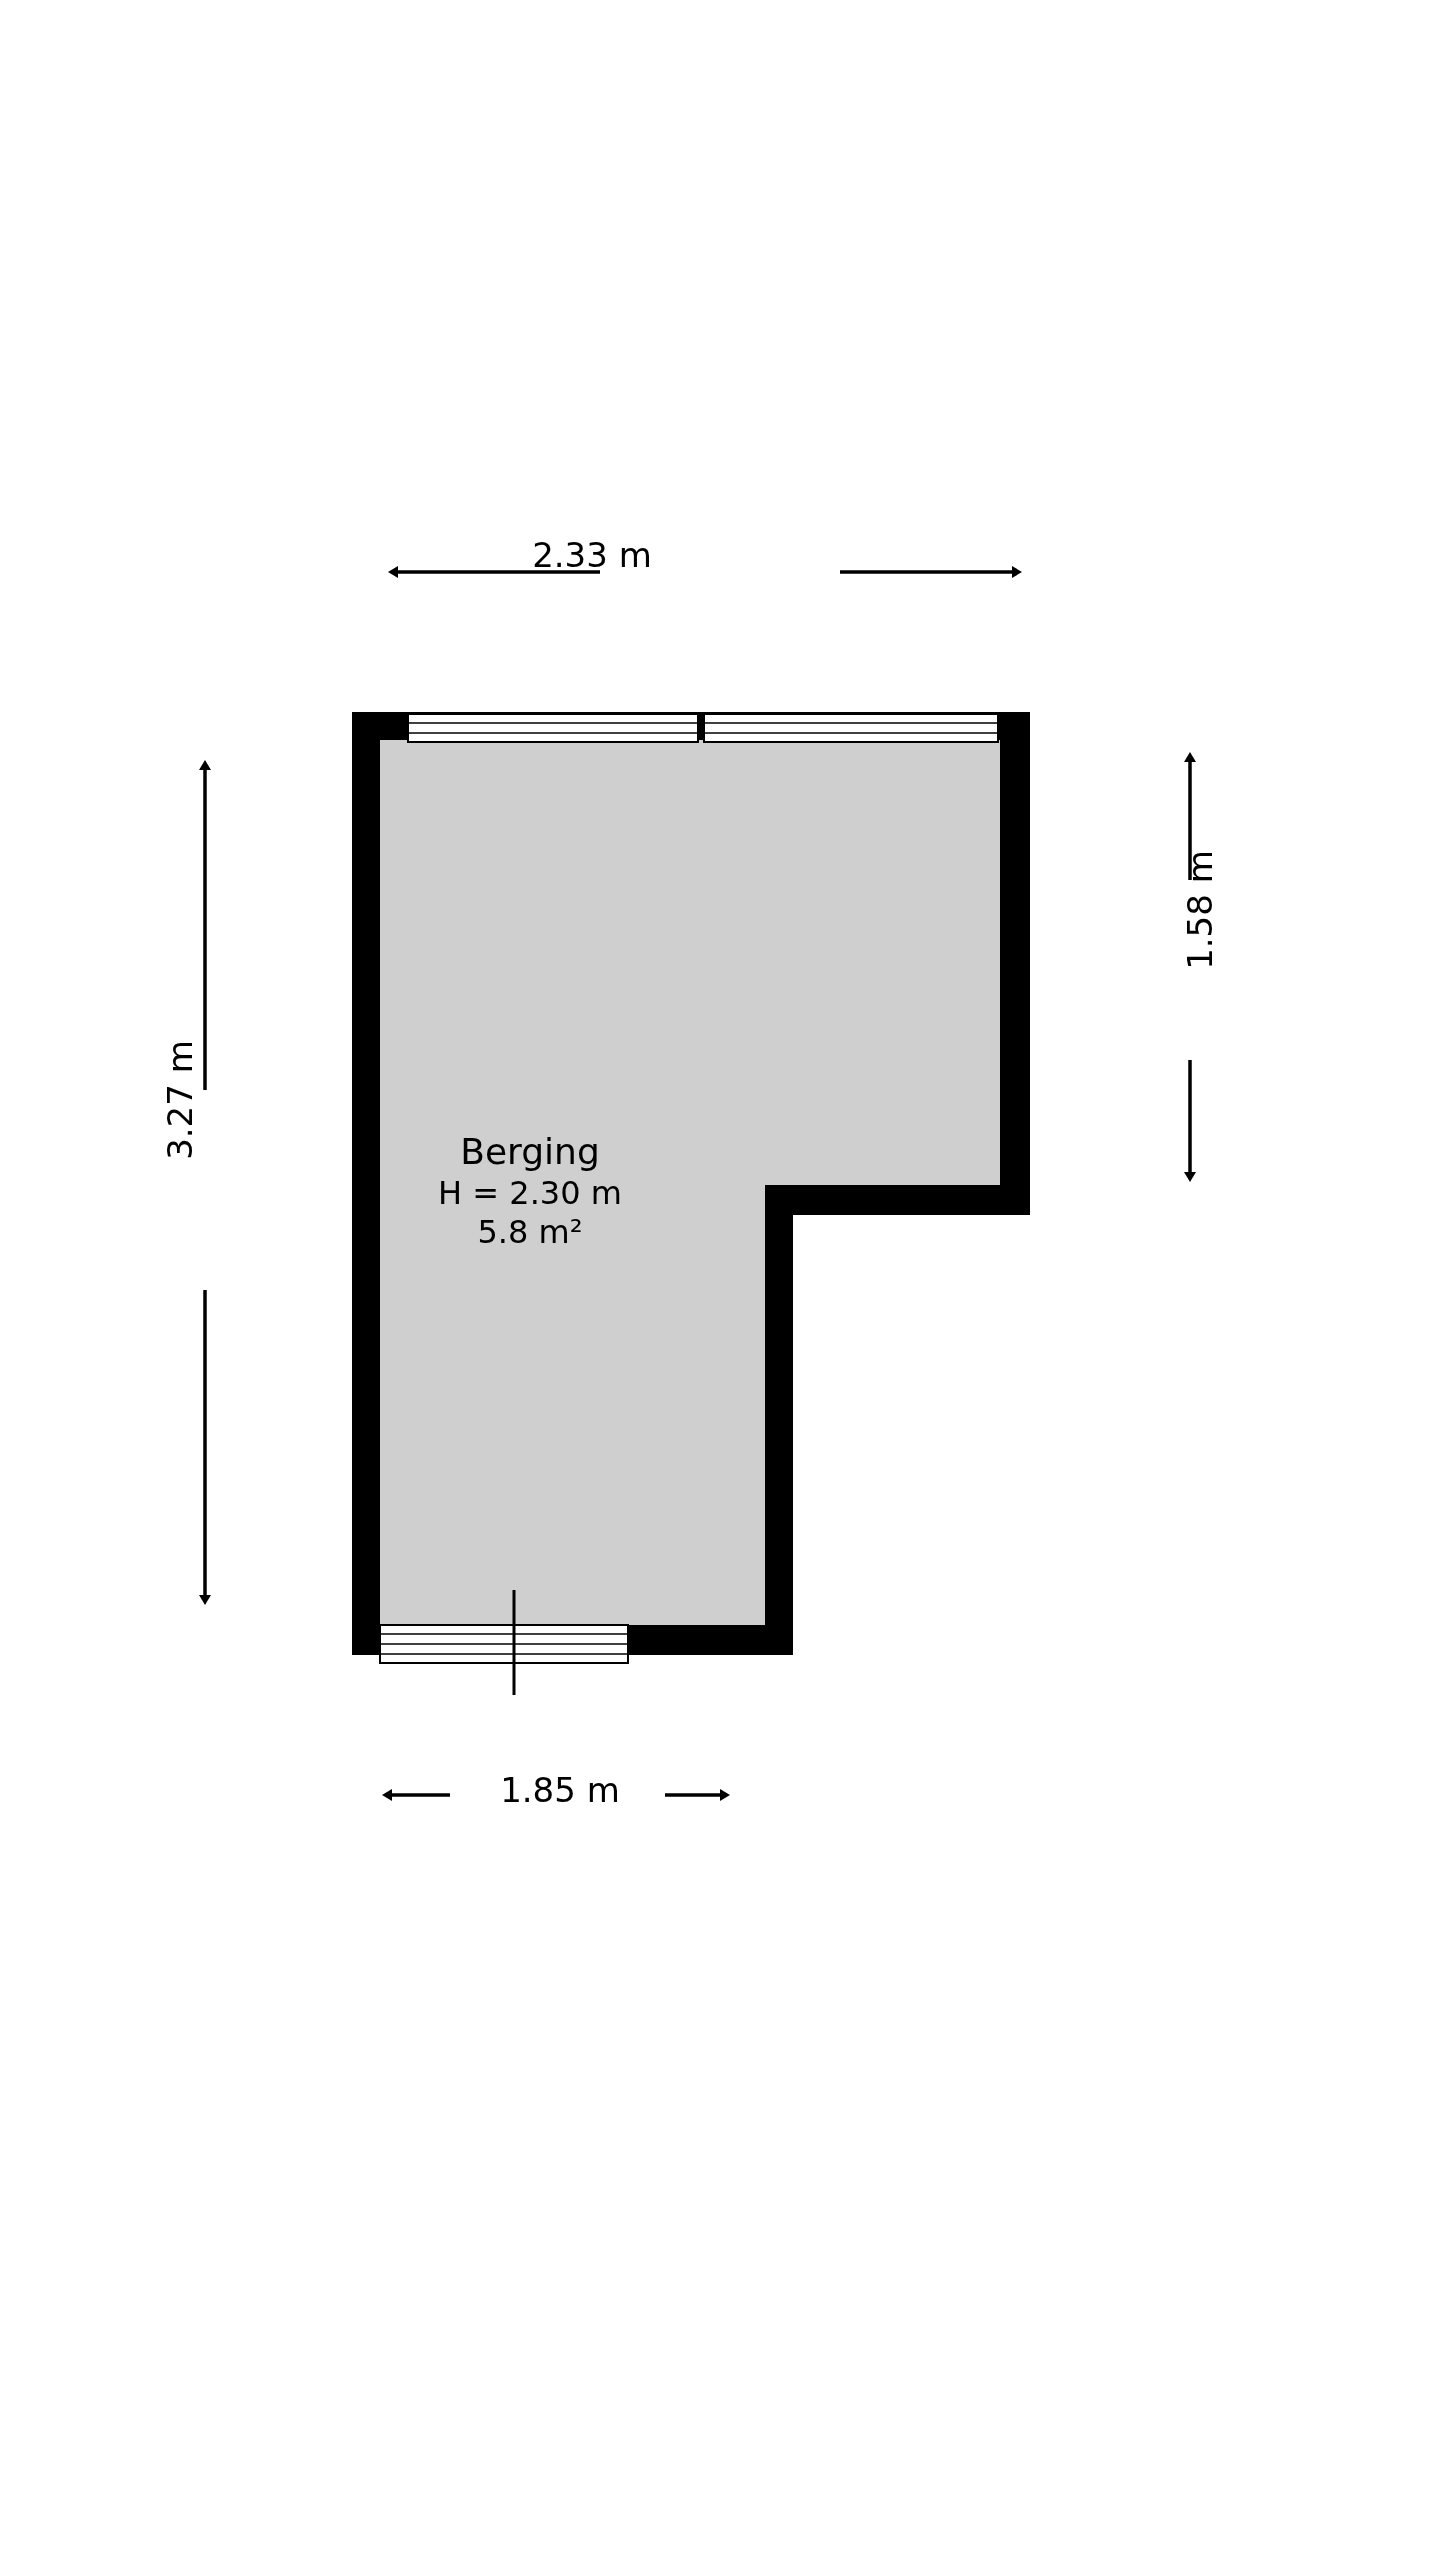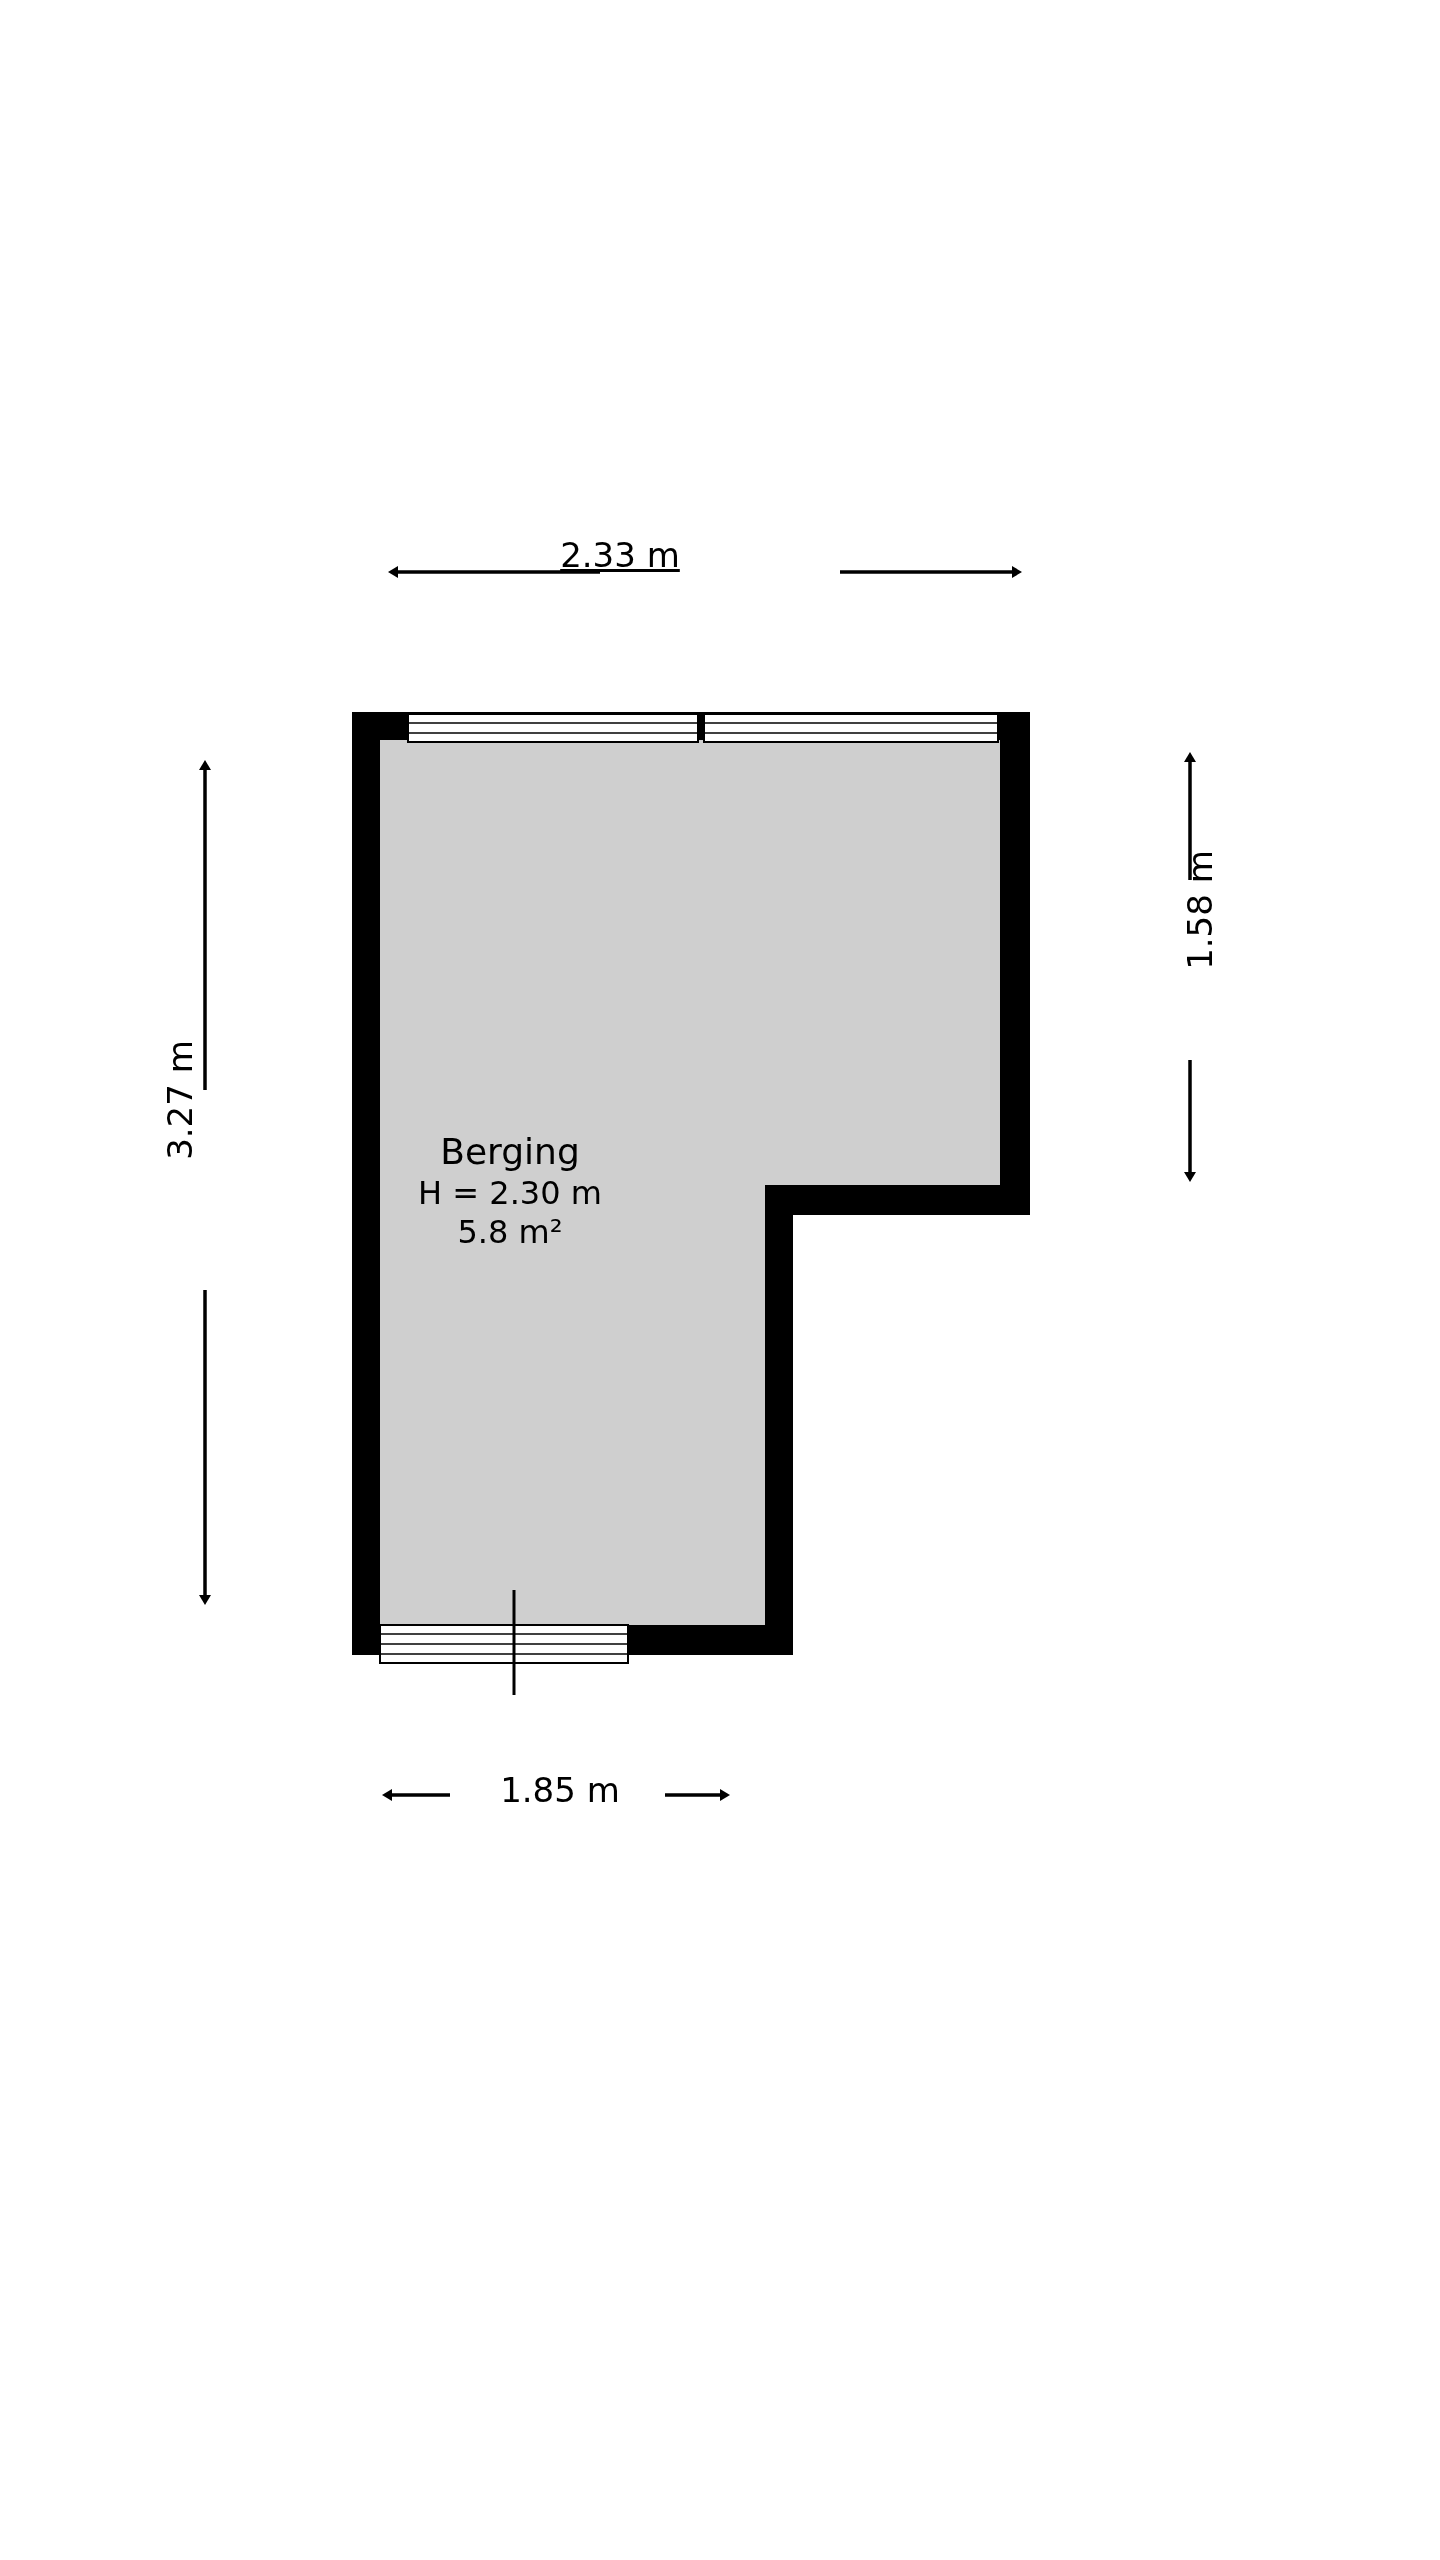--- a/index.html
+++ b/index.html
@@ -27,24 +27,23 @@
   .dim-label {
     position: absolute;
     font-family: "DejaVu Sans", sans-serif;
     font-size: 34px;
     color: #000000;
     white-space: nowrap;
     text-align: center;
   }
 
   .dim-top {
-    left: 500px;
+    left: 472px;
     top: 535px;
     width: 240px;
-    text-decoration: underline;
   }
 
   .dim-left {
     left: 60px;
     top: 1080px;
     width: 240px;
     transform: rotate(-90deg);
     transform-origin: center center;
   }
 
@@ -62,20 +61,21 @@
     width: 240px;
   }
 
   .room-label {
     position: absolute;
     left: 380px;
     top: 1130px;
     width: 260px;
     text-align: center;
     line-height: 1.22;
+    padding-left: 20px;
   }
   .room-label .room-name {
     font-size: 36px;
     display: block;
   }
   .room-label .room-height {
     font-size: 32px;
     display: block;
   }
   .room-label .room-area {

